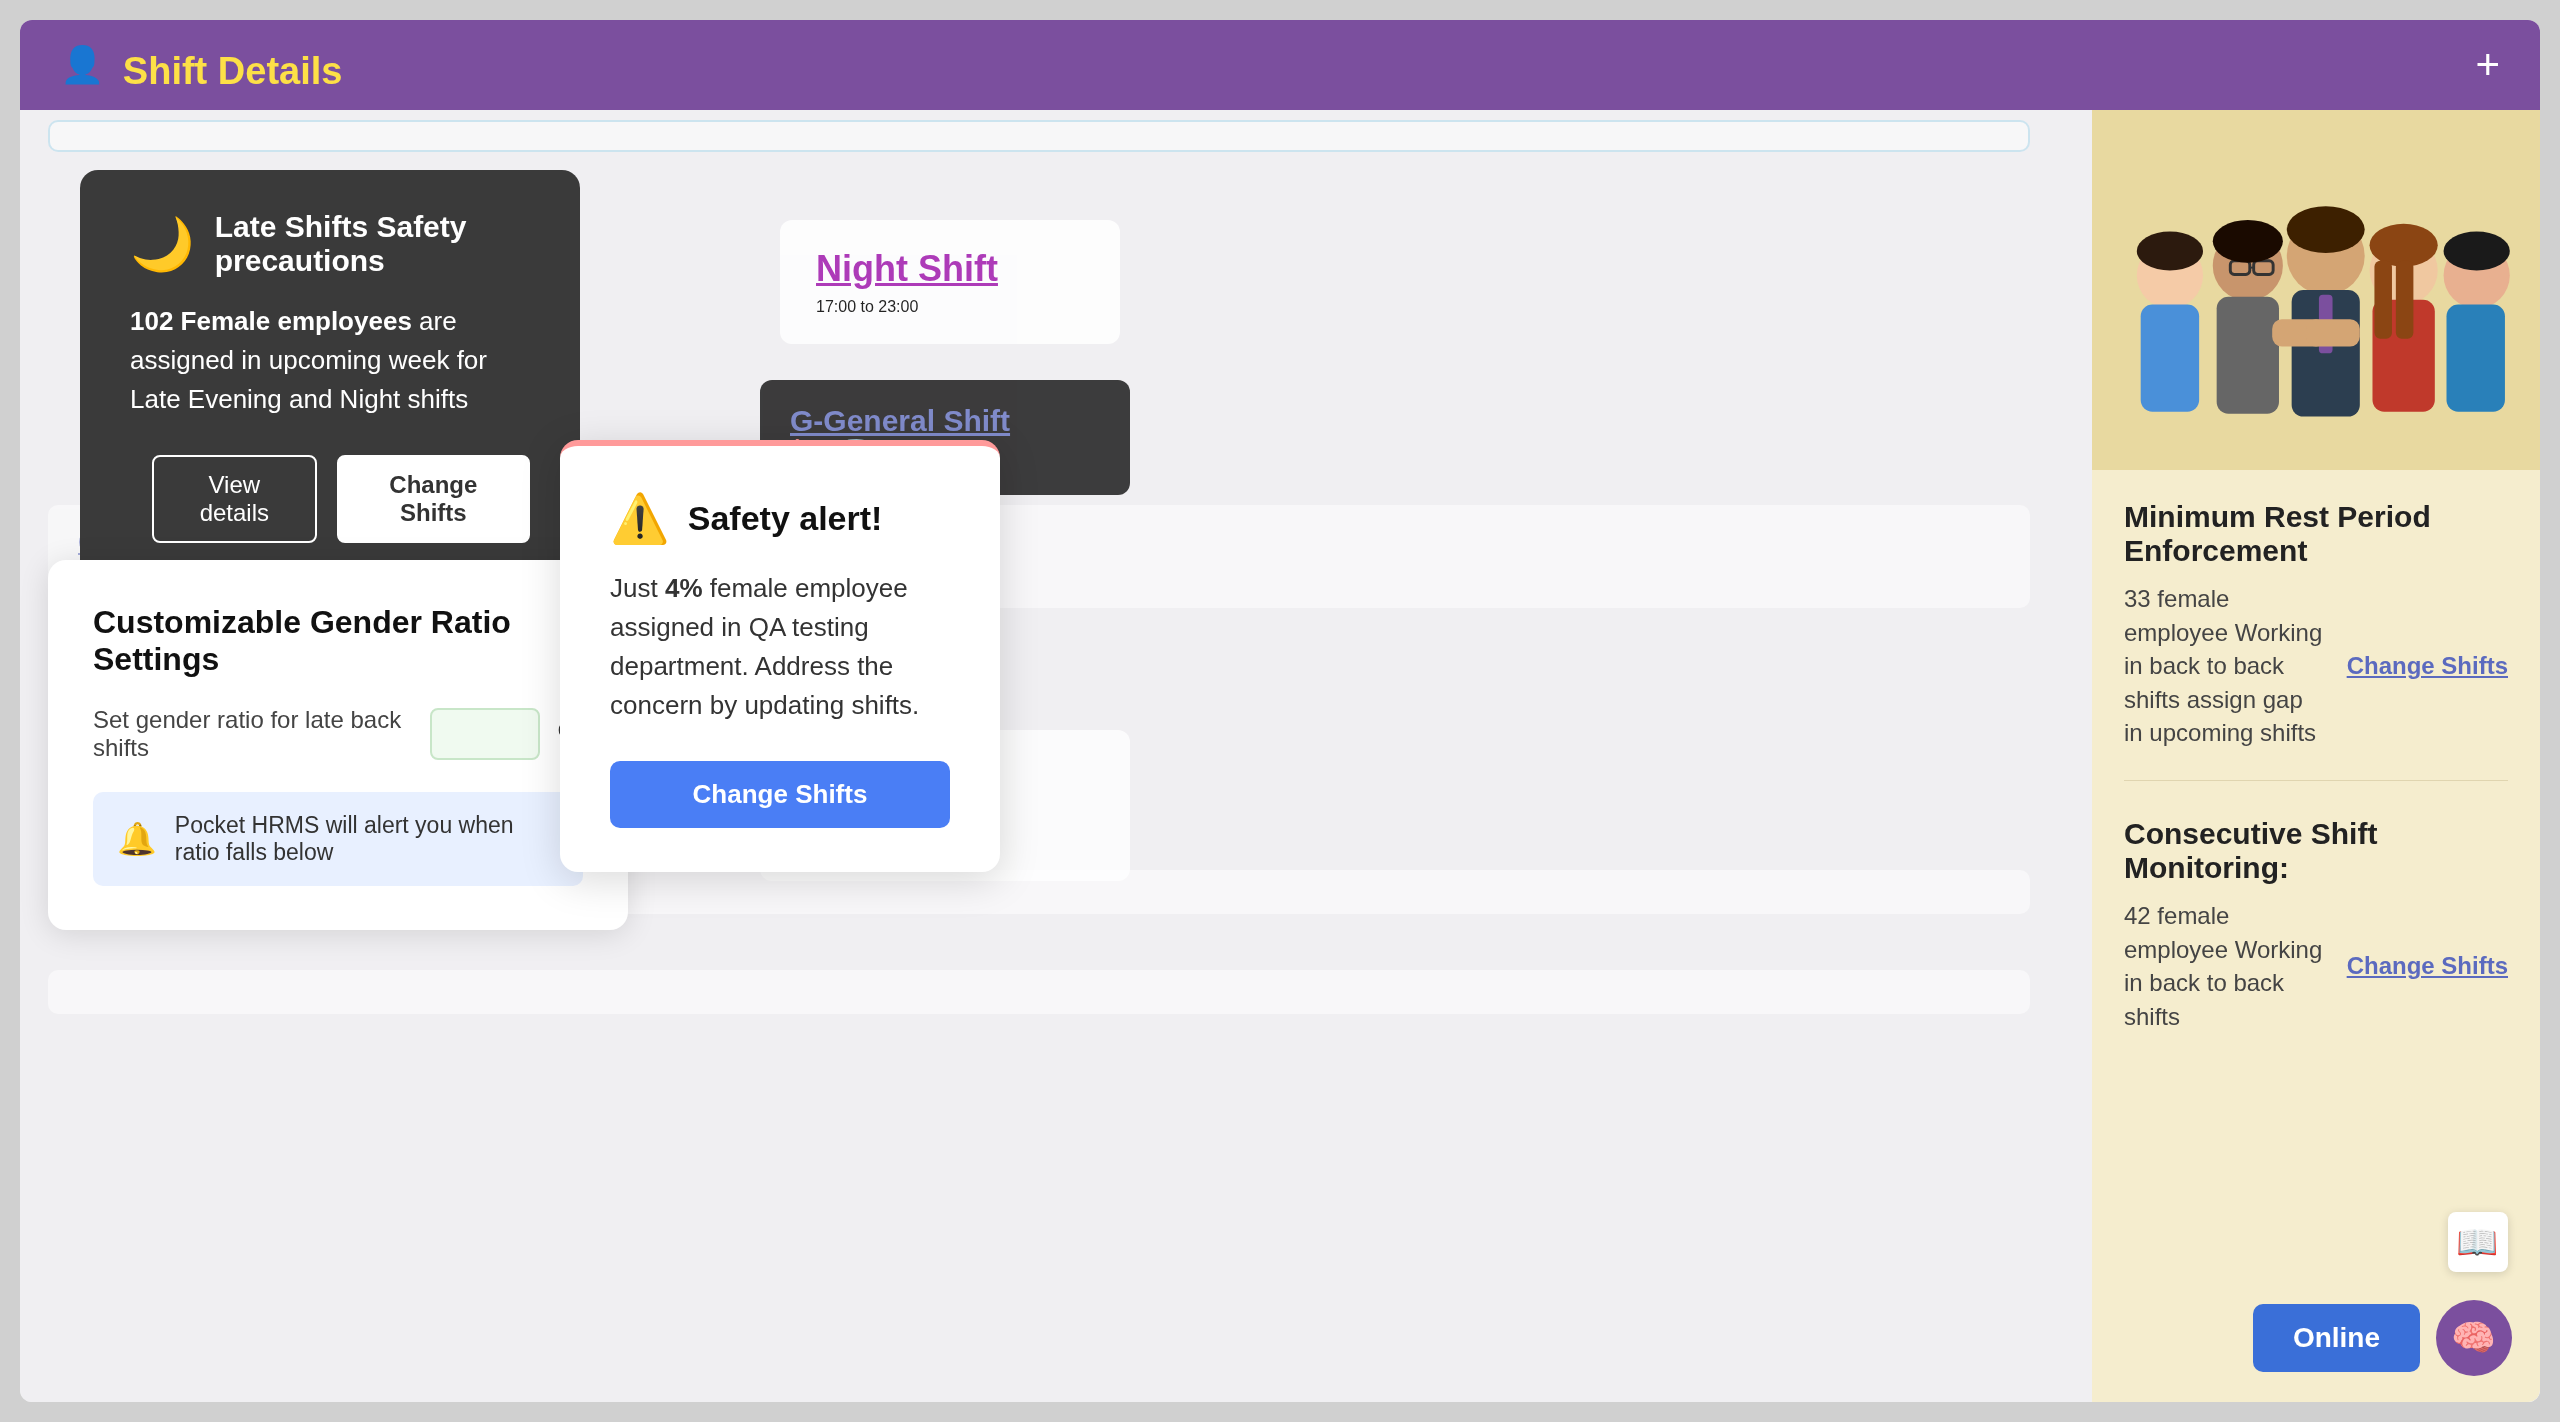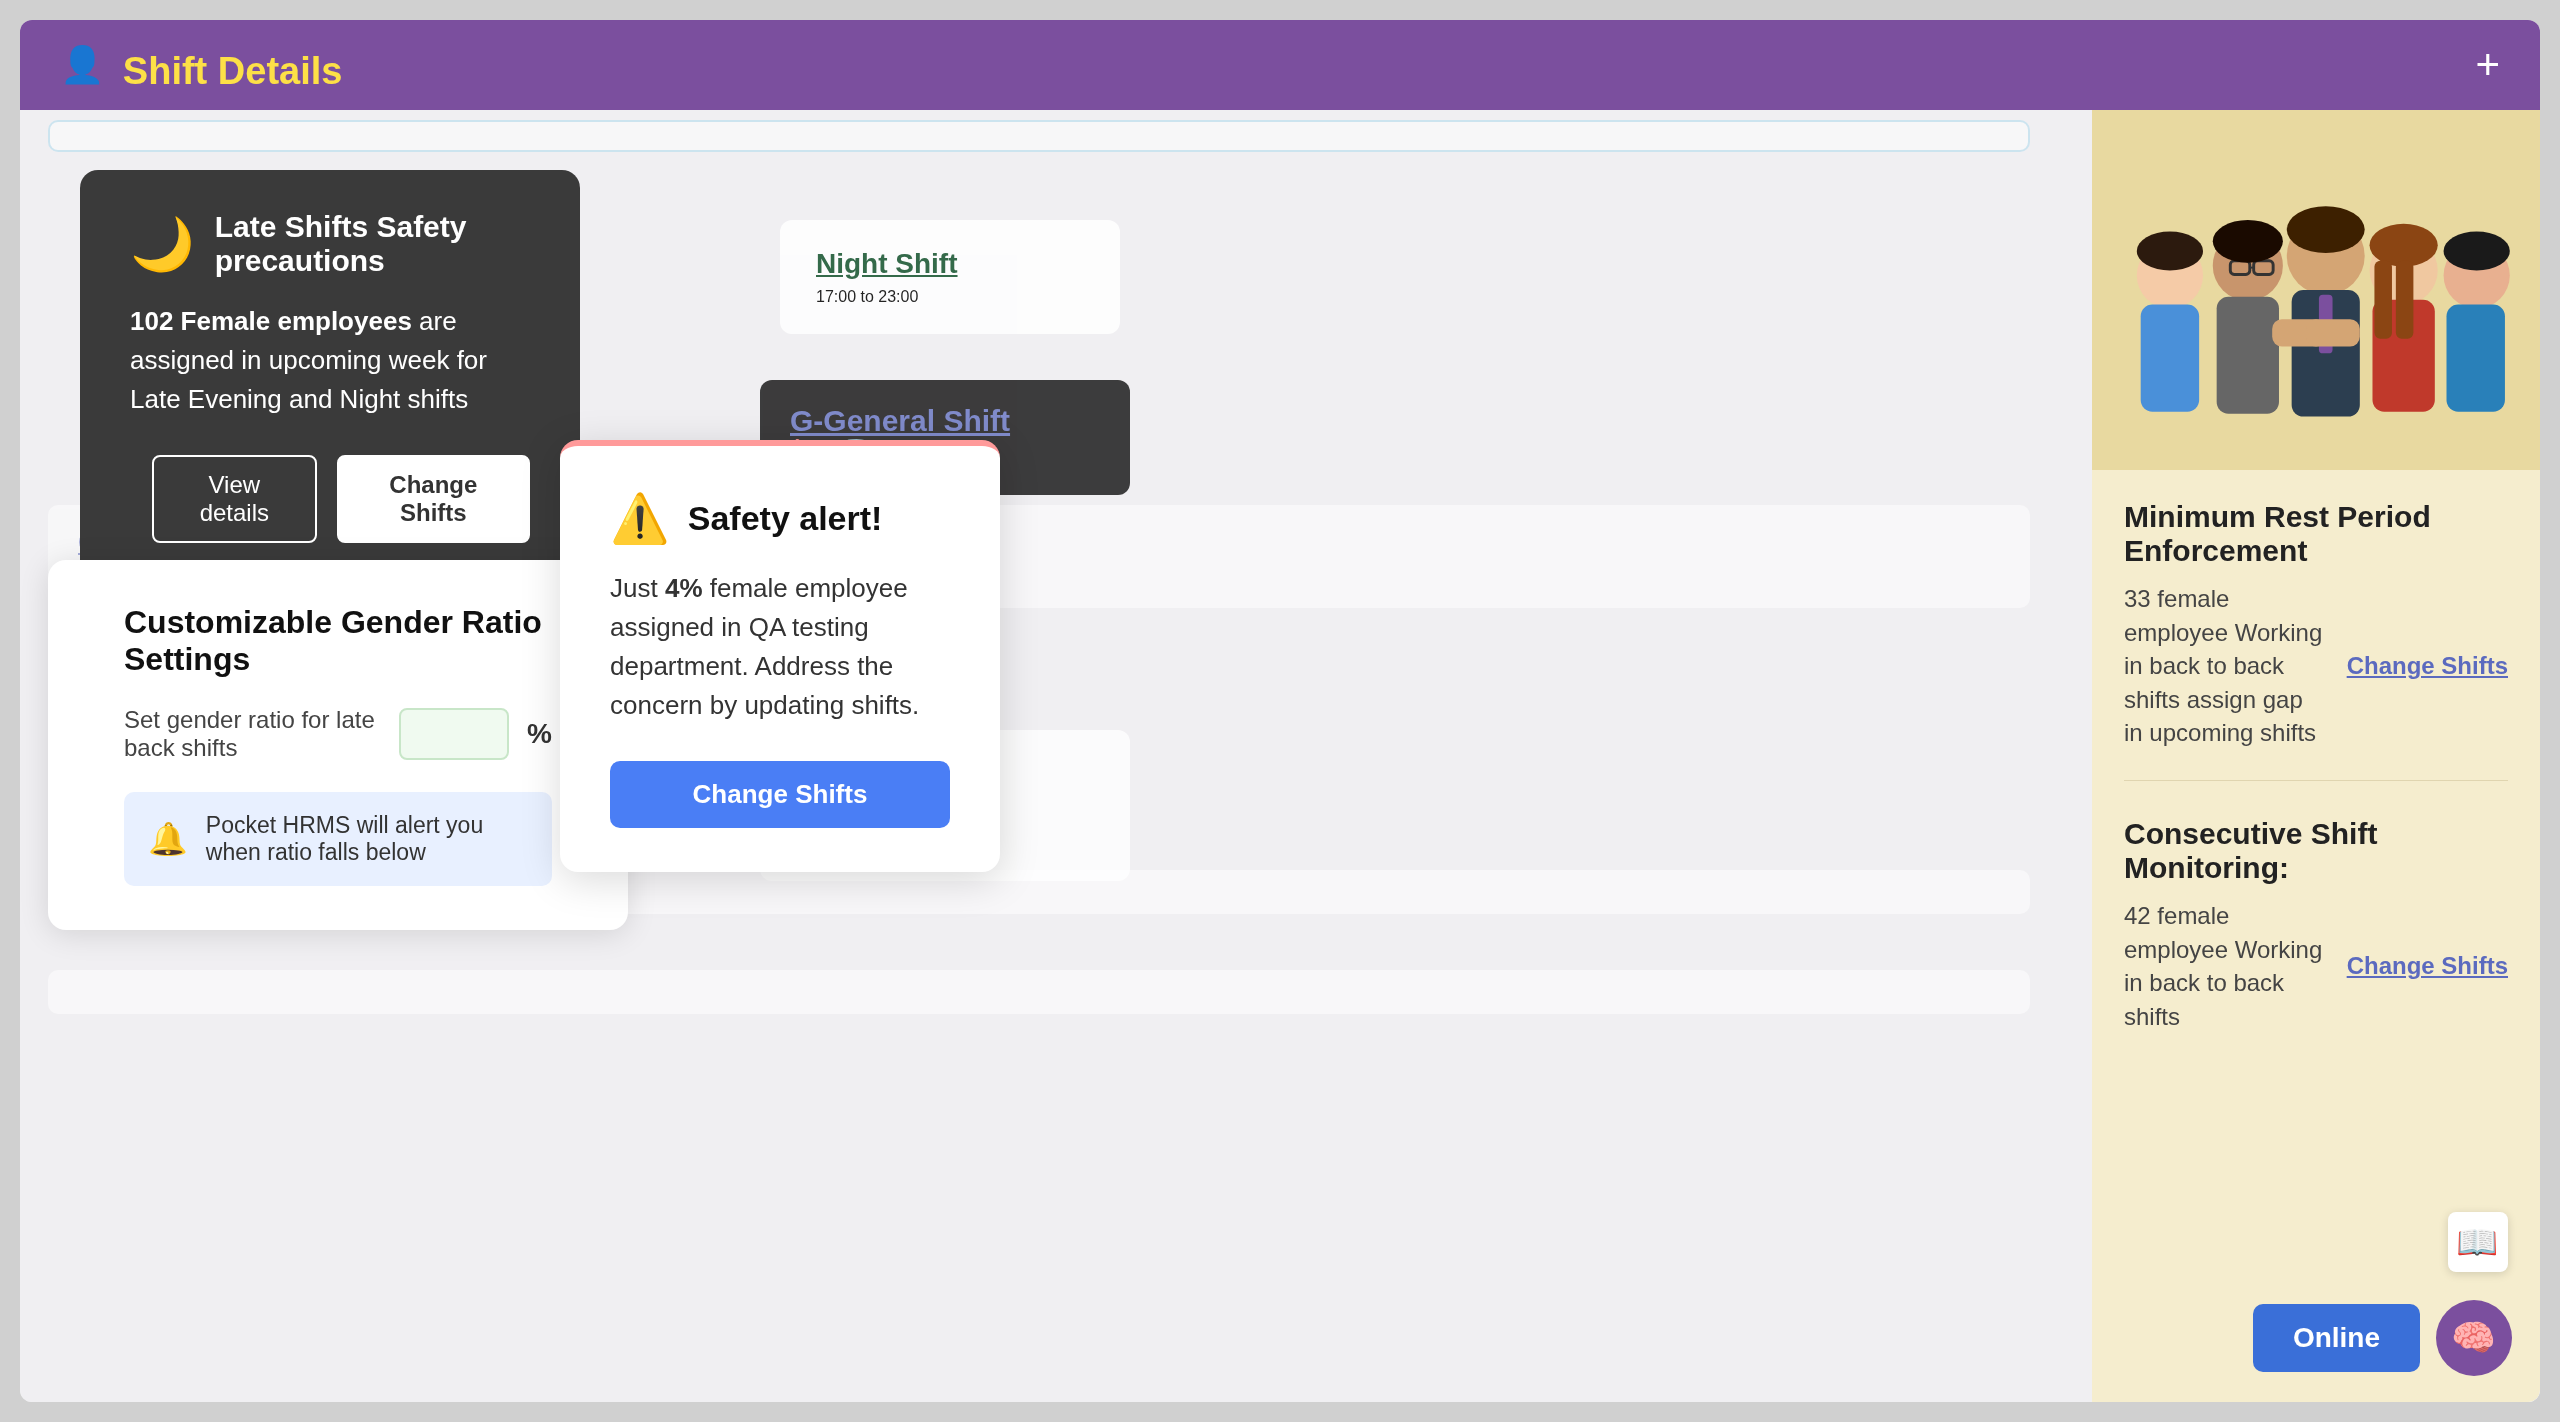--- a/index.html
+++ b/index.html
@@ -84,22 +84,22 @@
       position: absolute;
       top: 110px;
       left: 760px;
       background: white;
       border-radius: 12px;
       padding: 28px 36px;
       width: 340px;
       opacity: 0.85;
     }
     .night-shift-title {
-      color: #14532d;
-      font-size: 28px;
+      color: #a21caf;
+      font-size: 36px;
       font-weight: 600;
       text-decoration: underline;
     }
     .night-shift-time {
       color: #000000;
       font-size: 16px;
       margin-top: 8px;
     }
 
     
@@ -309,21 +309,21 @@
       text-align: center;
     }
 
     
     .gender-ratio-card {
       position: absolute;
       top: 450px;
       left: 28px;
       background: white;
       border-radius: 18px;
-      padding: 44px 76px;
+      padding: 44px 45px;
       width: 580px;
       z-index: 12;
       box-shadow: 0 4px 30px rgba(0,0,0,0.12);
     }
     .gender-ratio-title {
       font-size: 32px;
       font-weight: 800;
       color: #111;
       margin-bottom: 28px;
     }

